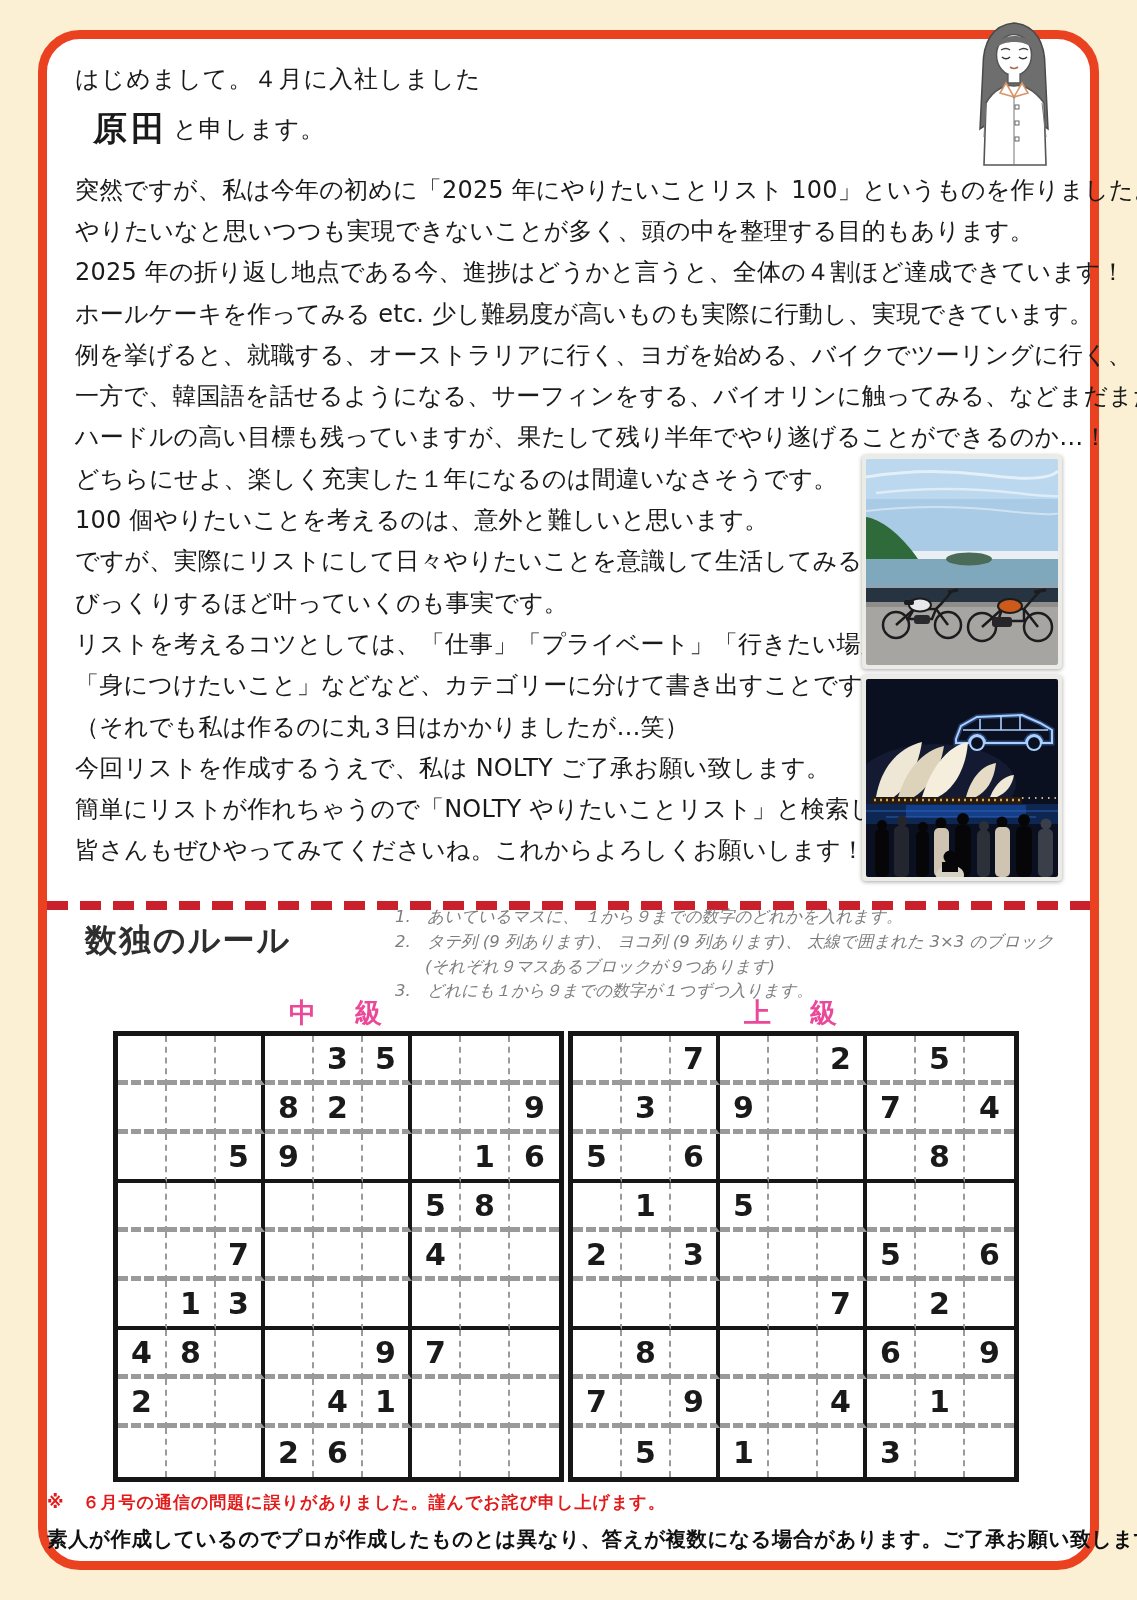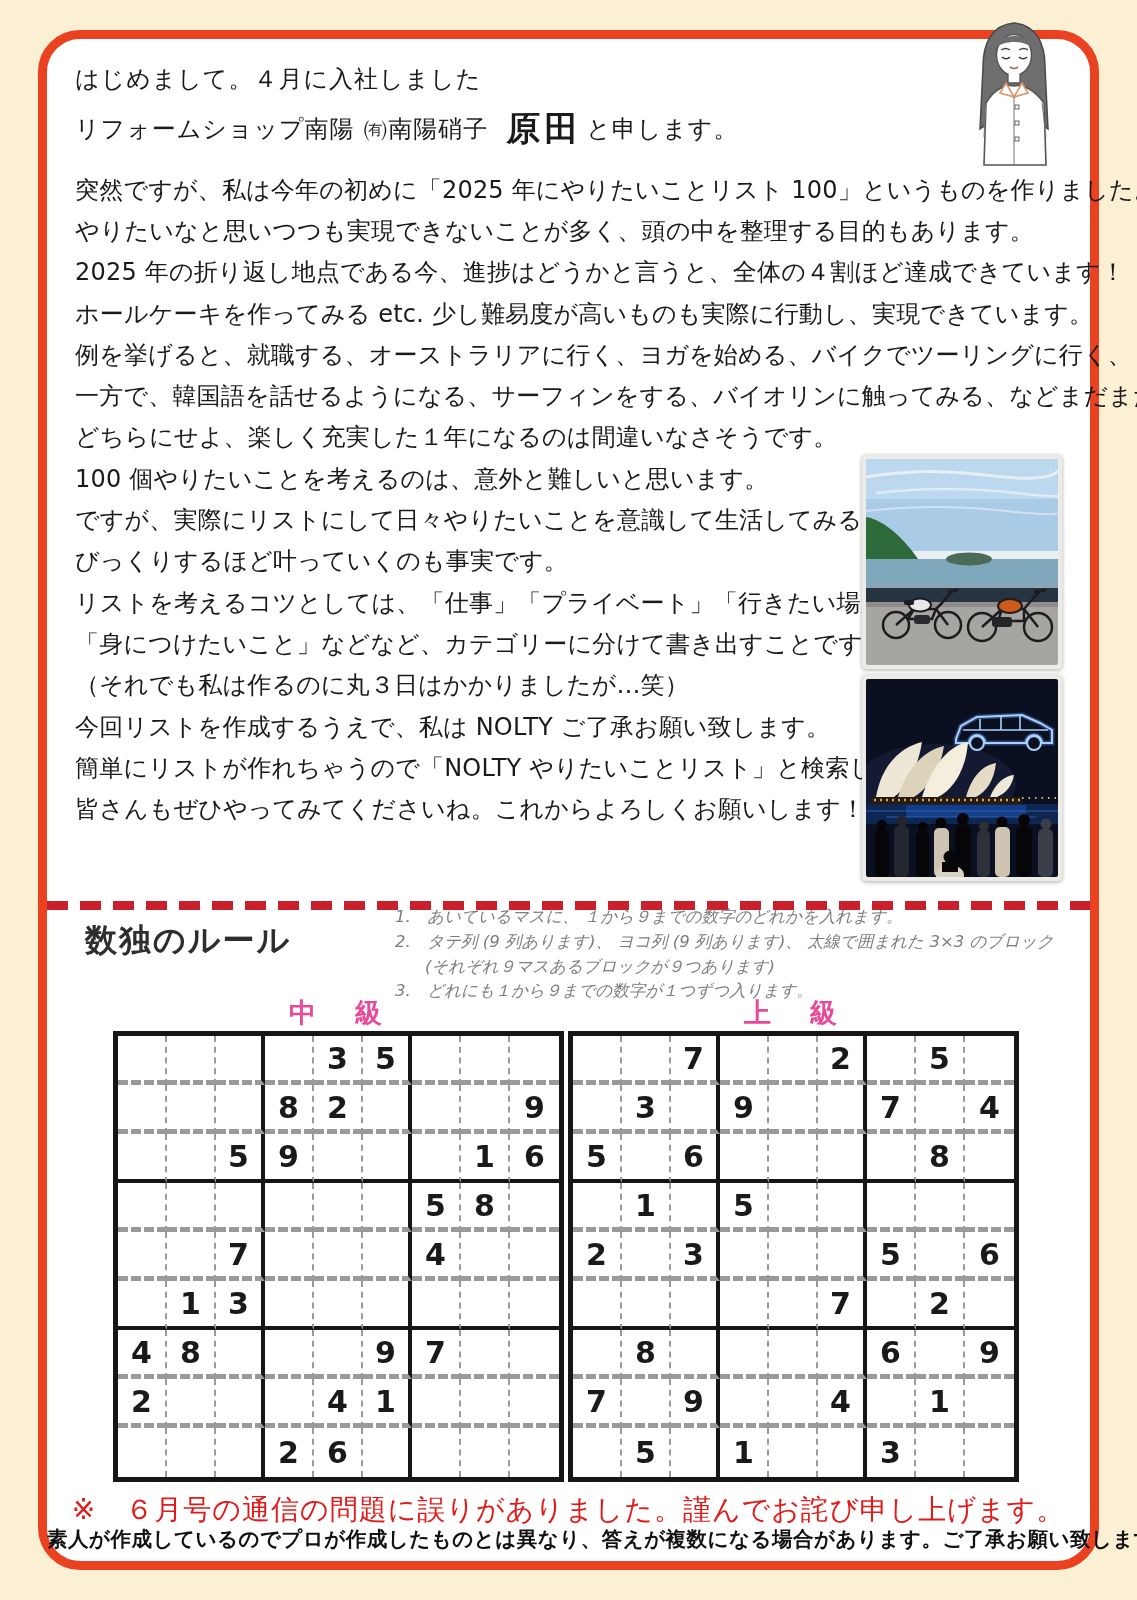--- a/index.html
+++ b/index.html
@@ -50,22 +50,22 @@
     display:flex;align-items:center;justify-content:center;
     font-size:30px;font-weight:bold;color:#1a1a1a;
     border-right:2px dashed #9a9a9a;border-bottom:5px dashed #9a9a9a;
     box-sizing:border-box;
   }
   .sudoku-cell.col-block{border-right:4px solid #161616;}
   .sudoku-cell.col-last{border-right:none;}
   .sudoku-cell.row-block{border-bottom:4px solid #161616;}
   .sudoku-cell.row-last{border-bottom:none;}
   
-  .note-red{position:absolute;left:0;right:0;top:1452px;text-align:center;
-    font-size:28px;font-weight:normal;color:#E21A1A;letter-spacing:1px;}
+  .note-red{position:absolute;left:0;right:0;top:1452px;text-align:left;
+    font-size:17px;font-weight:bold;color:#E21A1A;letter-spacing:1px;}
   .note-black{position:absolute;left:0;right:0;top:1486px;text-align:center;
     font-size:20.5px;font-weight:bold;color:#111;letter-spacing:0.5px;white-space:nowrap;}
 </style>
 </head>
 <body>
 
 <div class="card">
 
   <div class="avatar">
     <svg viewBox="0 0 104 150" width="104" height="150">
@@ -85,32 +85,32 @@
       <rect x="53" y="88" width="4" height="4" fill="#fff" stroke="#666" stroke-width="1"></rect>
       <rect x="53" y="104" width="4" height="4" fill="#fff" stroke="#666" stroke-width="1"></rect>
       <rect x="53" y="120" width="4" height="4" fill="#fff" stroke="#666" stroke-width="1"></rect>
       <path d="M24,86 L22,120" stroke="#777" stroke-width="1" fill="none"></path>
       <path d="M80,86 L84,120" stroke="#777" stroke-width="1" fill="none"></path>
     </svg>
   </div>
 
   <div class="greet1">はじめまして。４月に入社しました</div>
   <div class="greet2">
-    <span>リフォームショップ南陽 ㈲南陽硝子</span>
     <span class="big-name">原田</span>
     <span>と申します。</span>
   </div>
 
   <div class="body-lines">
     <div class="body-line">突然ですが、私は今年の初めに「2025 年にやりたいことリスト 100」というものを作りました。</div>
     <div class="body-line">やりたいなと思いつつも実現できないことが多く、頭の中を整理する目的もあります。</div>
     <div class="body-line">2025 年の折り返し地点である今、進捗はどうかと言うと、全体の４割ほど達成できています！</div>
     <div class="body-line">ホールケーキを作ってみる etc. 少し難易度が高いものも実際に行動し、実現できています。</div>
     <div class="body-line">例を挙げると、就職する、オーストラリアに行く、ヨガを始める、バイクでツーリングに行く、</div>
     <div class="body-line">一方で、韓国語を話せるようになる、サーフィンをする、バイオリンに触ってみる、などまだまだ</div>
+    <div class="body-line">ハードルの高い目標も残っていますが、果たして残り半年でやり遂げることができるのか…！</div>
     <div class="body-line">どちらにせよ、楽しく充実した１年になるのは間違いなさそうです。</div>
     <div class="body-line">100 個やりたいことを考えるのは、意外と難しいと思います。</div>
     <div class="body-line">ですが、実際にリストにして日々やりたいことを意識して生活してみると、</div>
     <div class="body-line">びっくりするほど叶っていくのも事実です。</div>
     <div class="body-line">リストを考えるコツとしては、「仕事」「プライベート」「行きたい場所」</div>
     <div class="body-line">「身につけたいこと」などなど、カテゴリーに分けて書き出すことです。</div>
     <div class="body-line">（それでも私は作るのに丸３日はかかりましたが…笑）</div>
     <div class="body-line">今回リストを作成するうえで、私は NOLTY ご了承お願い致します。</div>
     <div class="body-line">簡単にリストが作れちゃうので「NOLTY やりたいことリスト」と検索して</div>
     <div class="body-line">皆さんもぜひやってみてくださいね。これからよろしくお願いします！</div>

